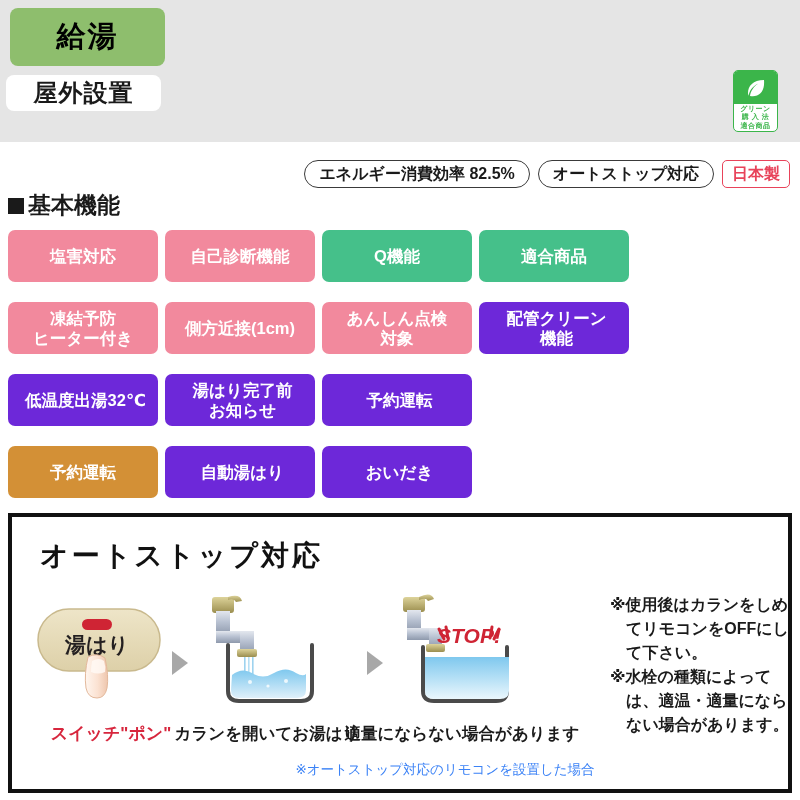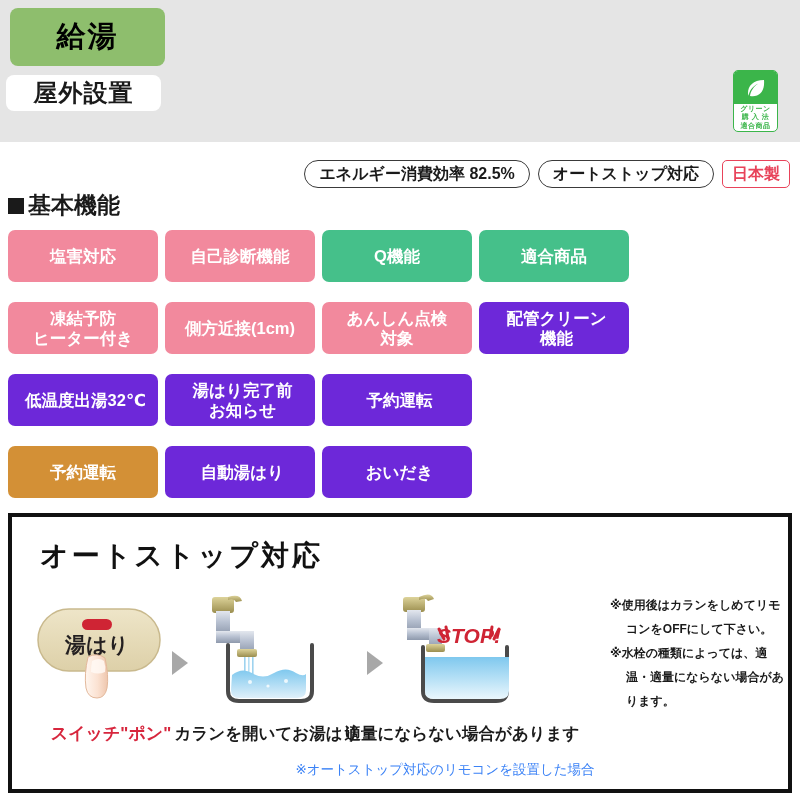--- a/index.html
+++ b/index.html
@@ -129,21 +129,21 @@
     border-left: 16px solid #a8a8a8;
     border-top: 12px solid transparent;
     border-bottom: 12px solid transparent;
   }
   .arrow-1 { left: 150px; }
   .arrow-2 { left: 345px; }
 
   .notes {
     position: absolute; left: 598px; top: 76px;
     width: 180px;
-    font-size: 12px; font-weight: bold; color: #1a1a1a;
+    font-size: 16px; font-weight: bold; color: #1a1a1a;
     line-height: 24px;
   }
   .notes p { margin: 0; text-indent: 0; padding-left: 16px; }
   .notes p::before { content: "※"; margin-left: -16px; }
   .foot-note {
     position: absolute; left: 0; bottom: 10px; width: 100%;
     text-align: center; padding-left: 90px;
     font-size: 13.5px; color: #3b82f6;
   }
 </style>

